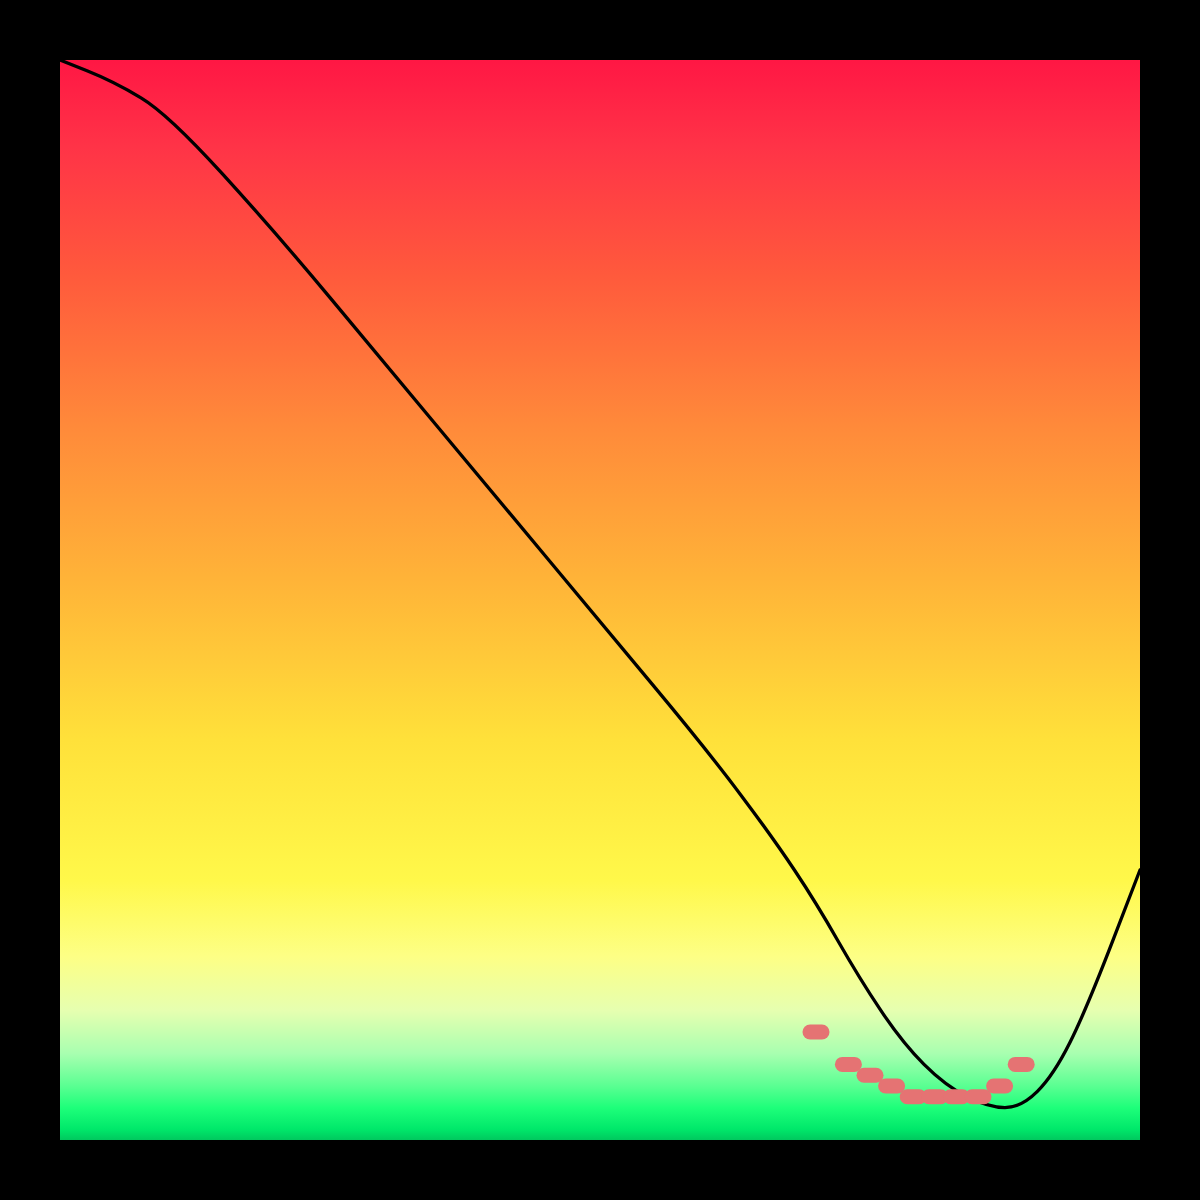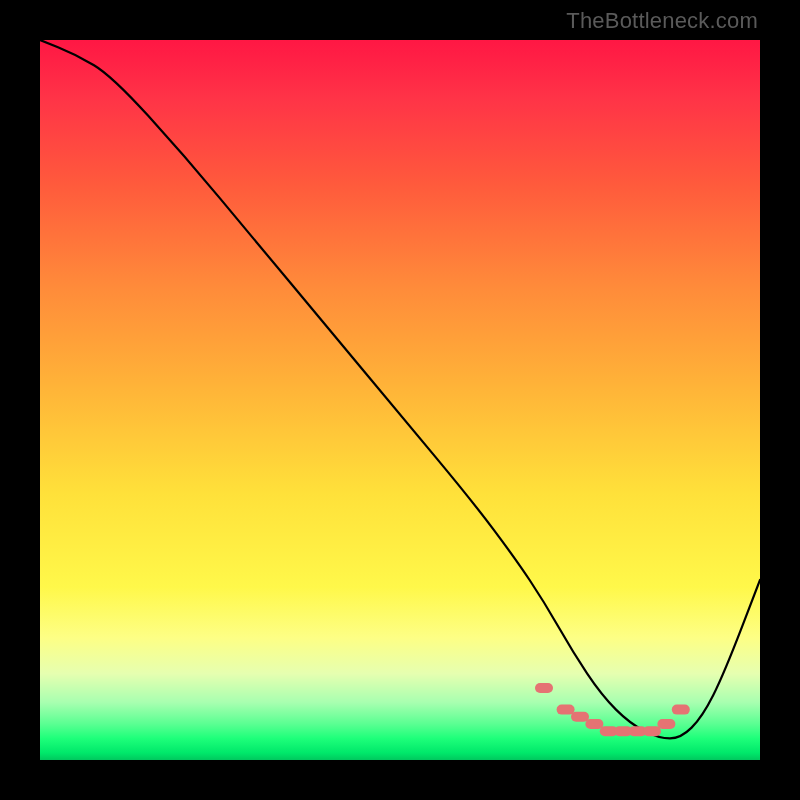--- a/index.html
+++ b/index.html
@@ -78,14 +78,13 @@
           <rect x="545.4" y="679.0" width="18" height="10" rx="5" ry="5" fill="#e57373"></rect>
           <rect x="559.8" y="686.2" width="18" height="10" rx="5" ry="5" fill="#e57373"></rect>
           <rect x="574.2" y="686.2" width="18" height="10" rx="5" ry="5" fill="#e57373"></rect>
           <rect x="588.6" y="686.2" width="18" height="10" rx="5" ry="5" fill="#e57373"></rect>
           <rect x="603.0" y="686.2" width="18" height="10" rx="5" ry="5" fill="#e57373"></rect>
           <rect x="617.4" y="679.0" width="18" height="10" rx="5" ry="5" fill="#e57373"></rect>
           <rect x="631.8" y="664.6" width="18" height="10" rx="5" ry="5" fill="#e57373"></rect>
         </g>
     </svg>
   </div>
-  <div class="watermark">TheBottleneck.com</div>
 </div>
 
 </body></html>

